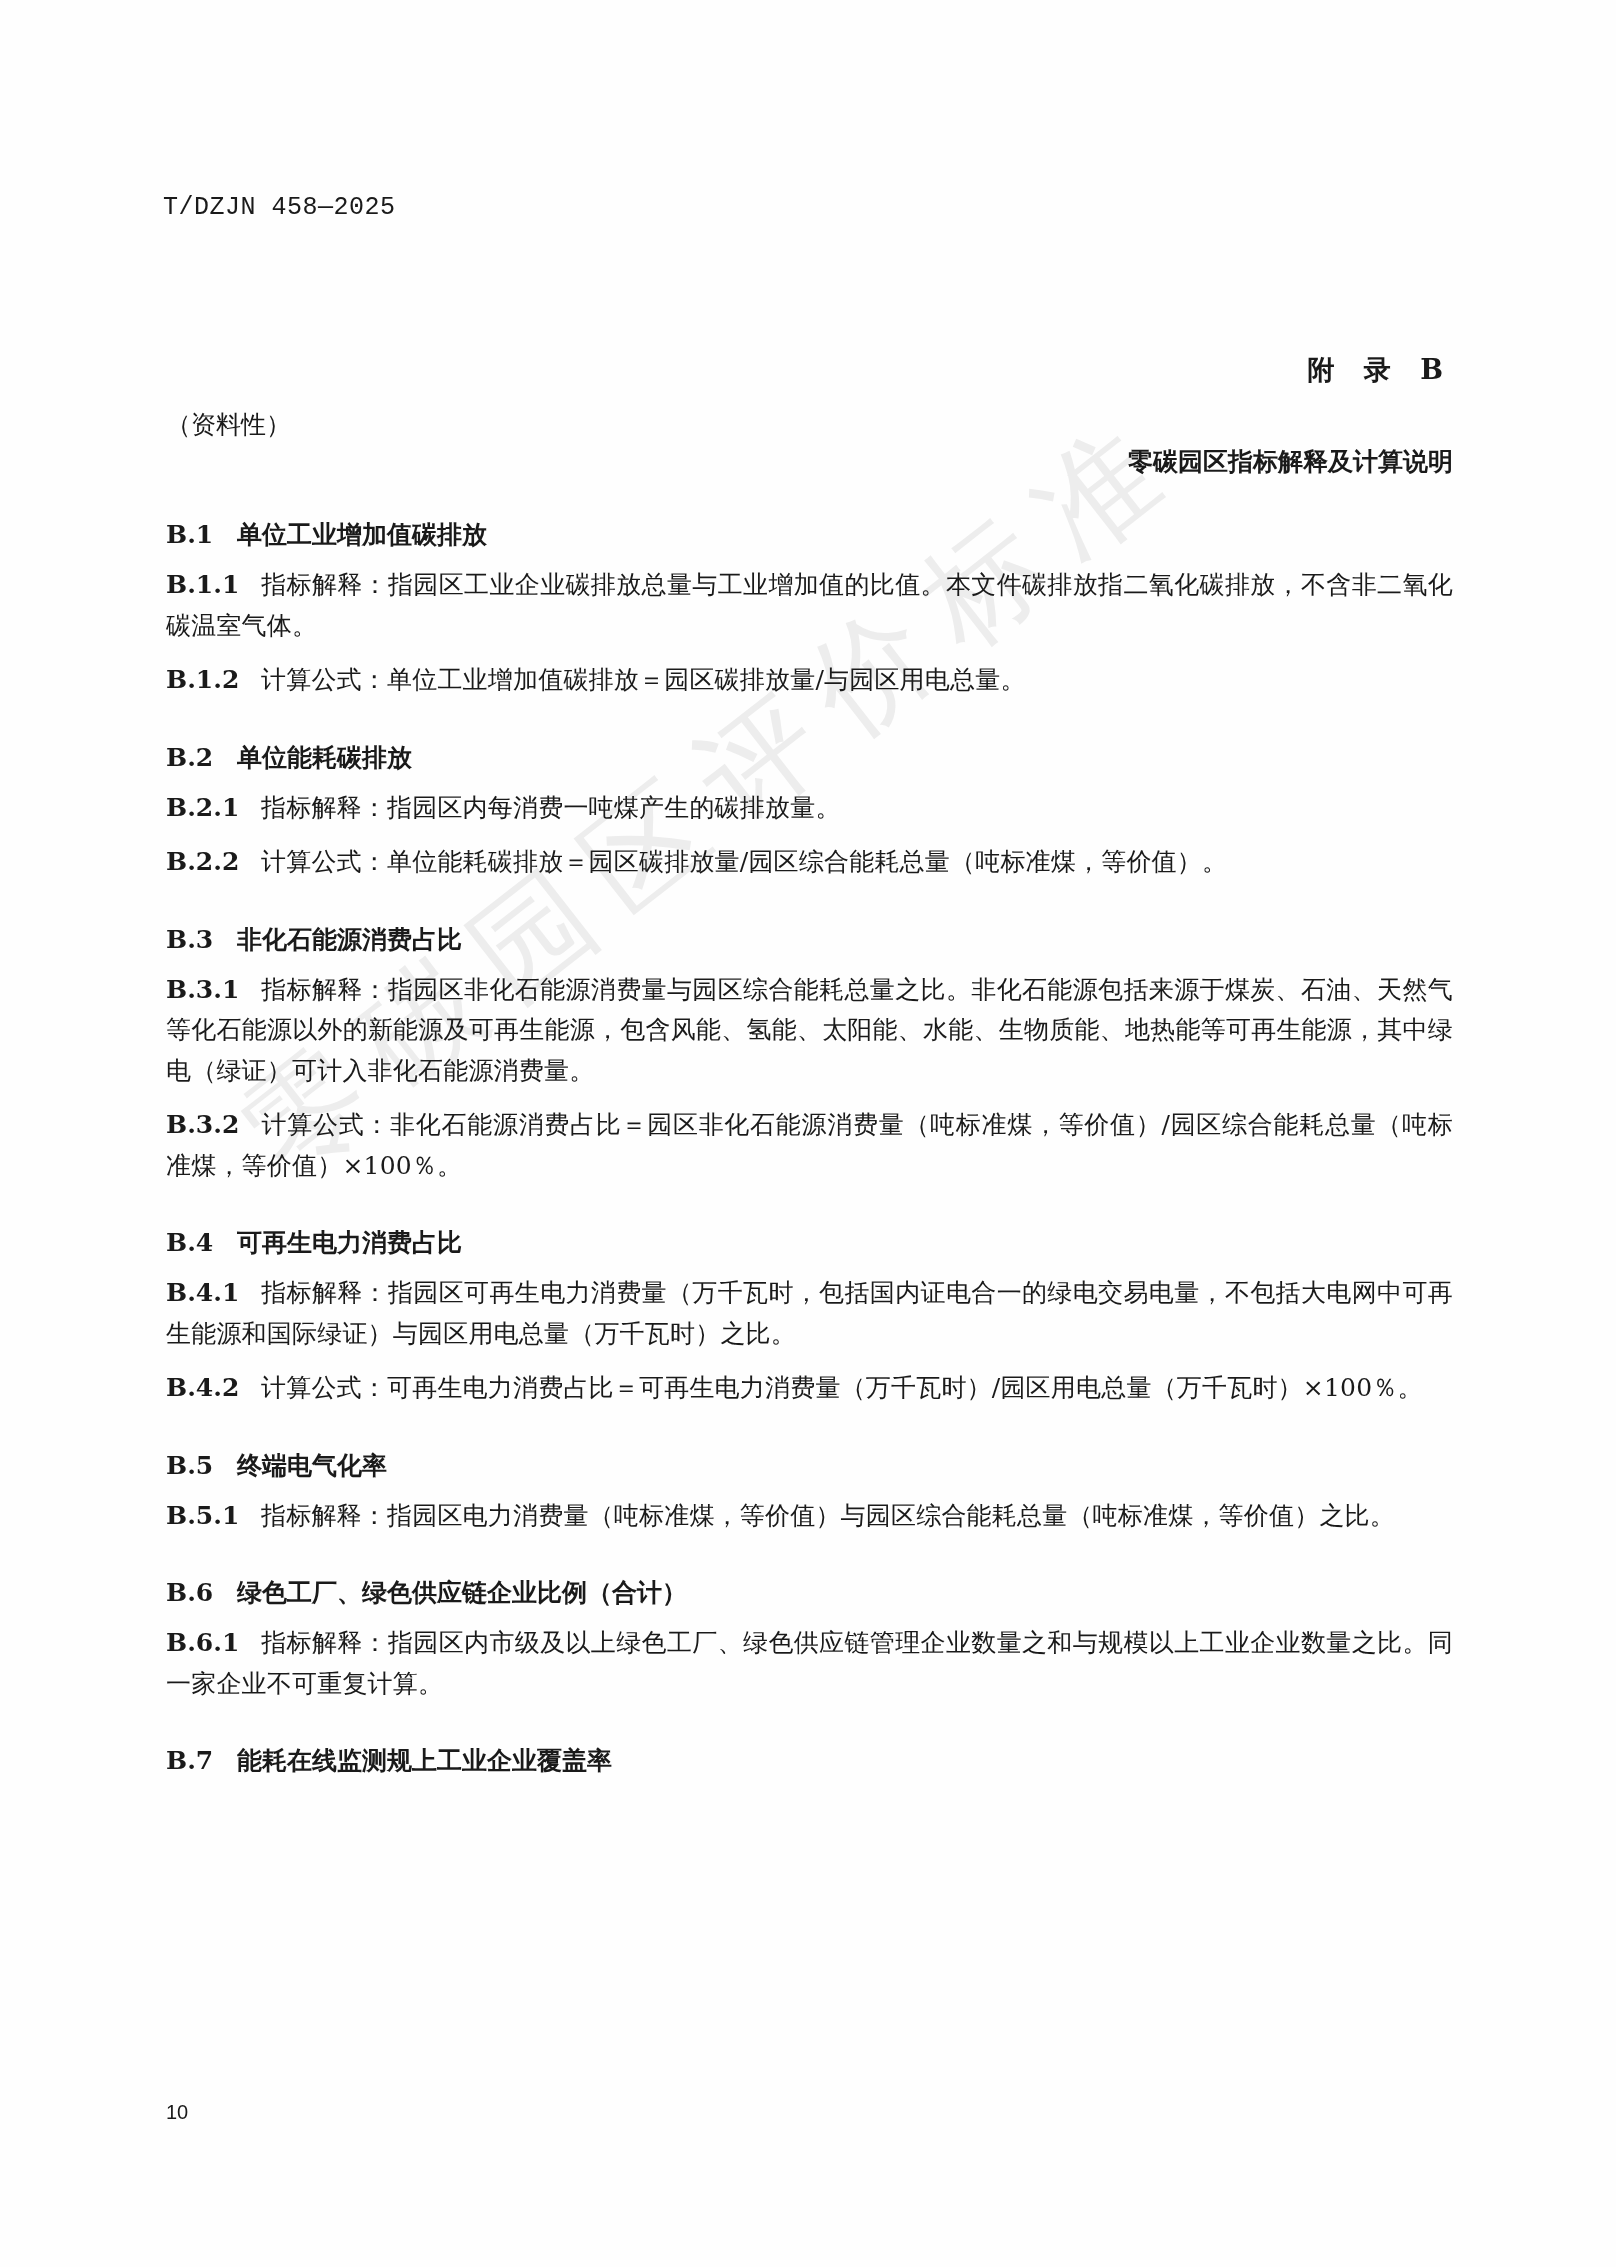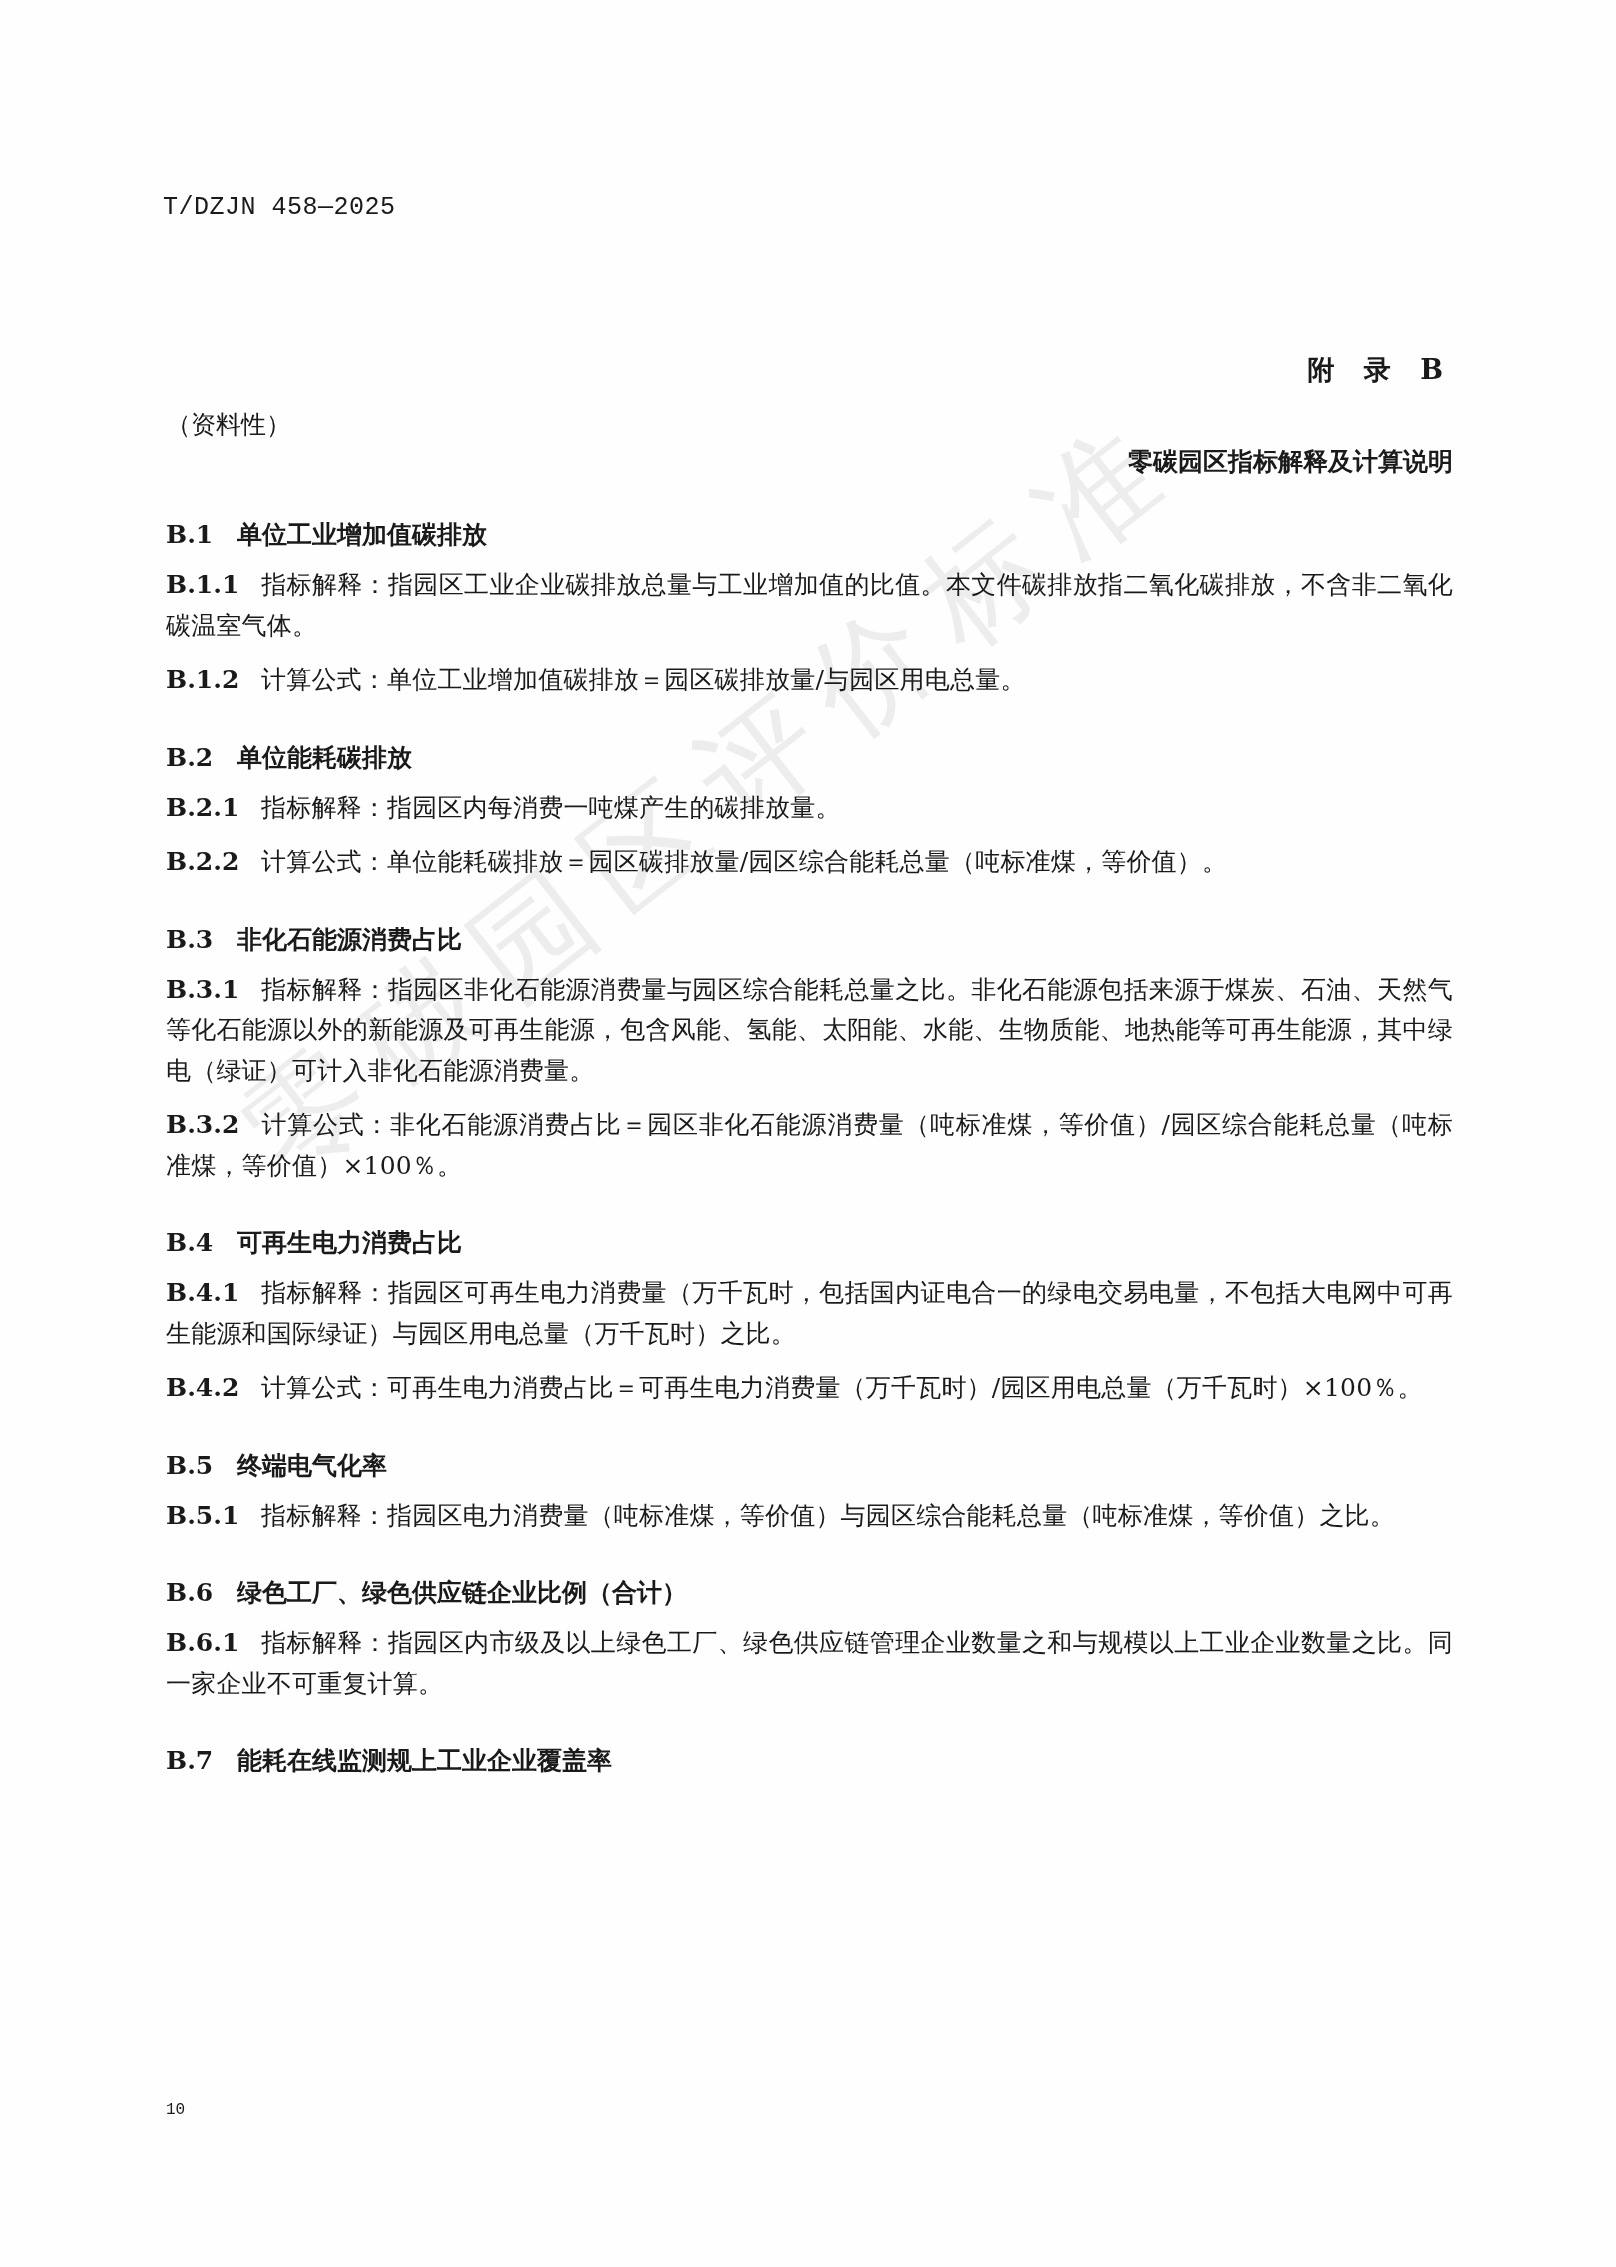--- a/index.html
+++ b/index.html
@@ -97,22 +97,22 @@
     display: inline-block;
     min-width: 95px;
   }
   .para .ptext {
     letter-spacing: 0.2px;
   }
   .page-num {
     position: absolute;
     left: 166px;
     top: 2101px;
-    font-size: 16px;
-    font-family: Liberation Mono, monospace;
+    font-size: 20px;
+    font-family: Liberation Sans, sans-serif;
   }
 </style>
 </head>
 <body>
 
 <div class="page">
 
   <div class="watermark">零碳园区评价标准</div>
 
   <div class="content">

